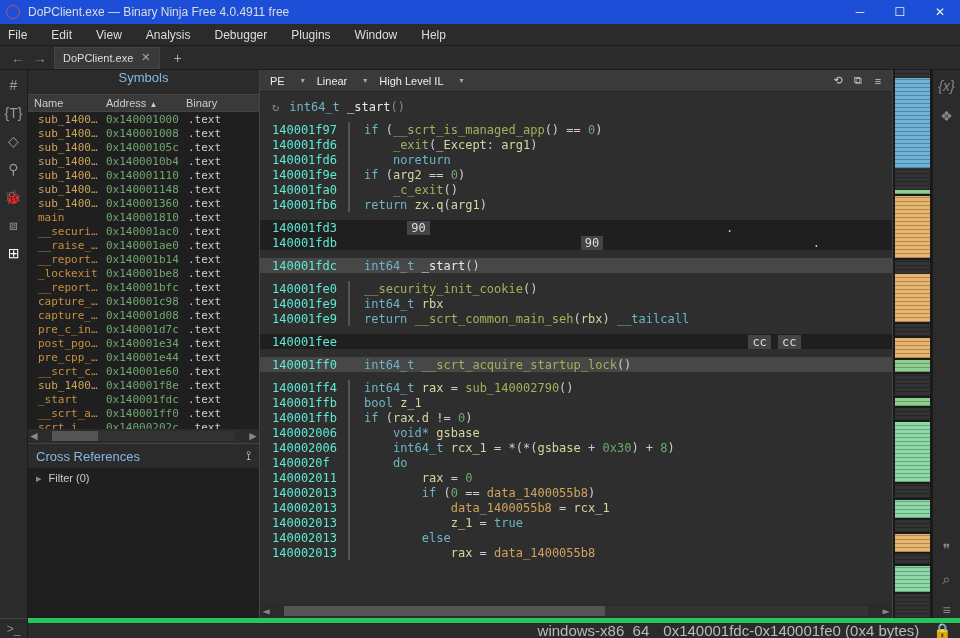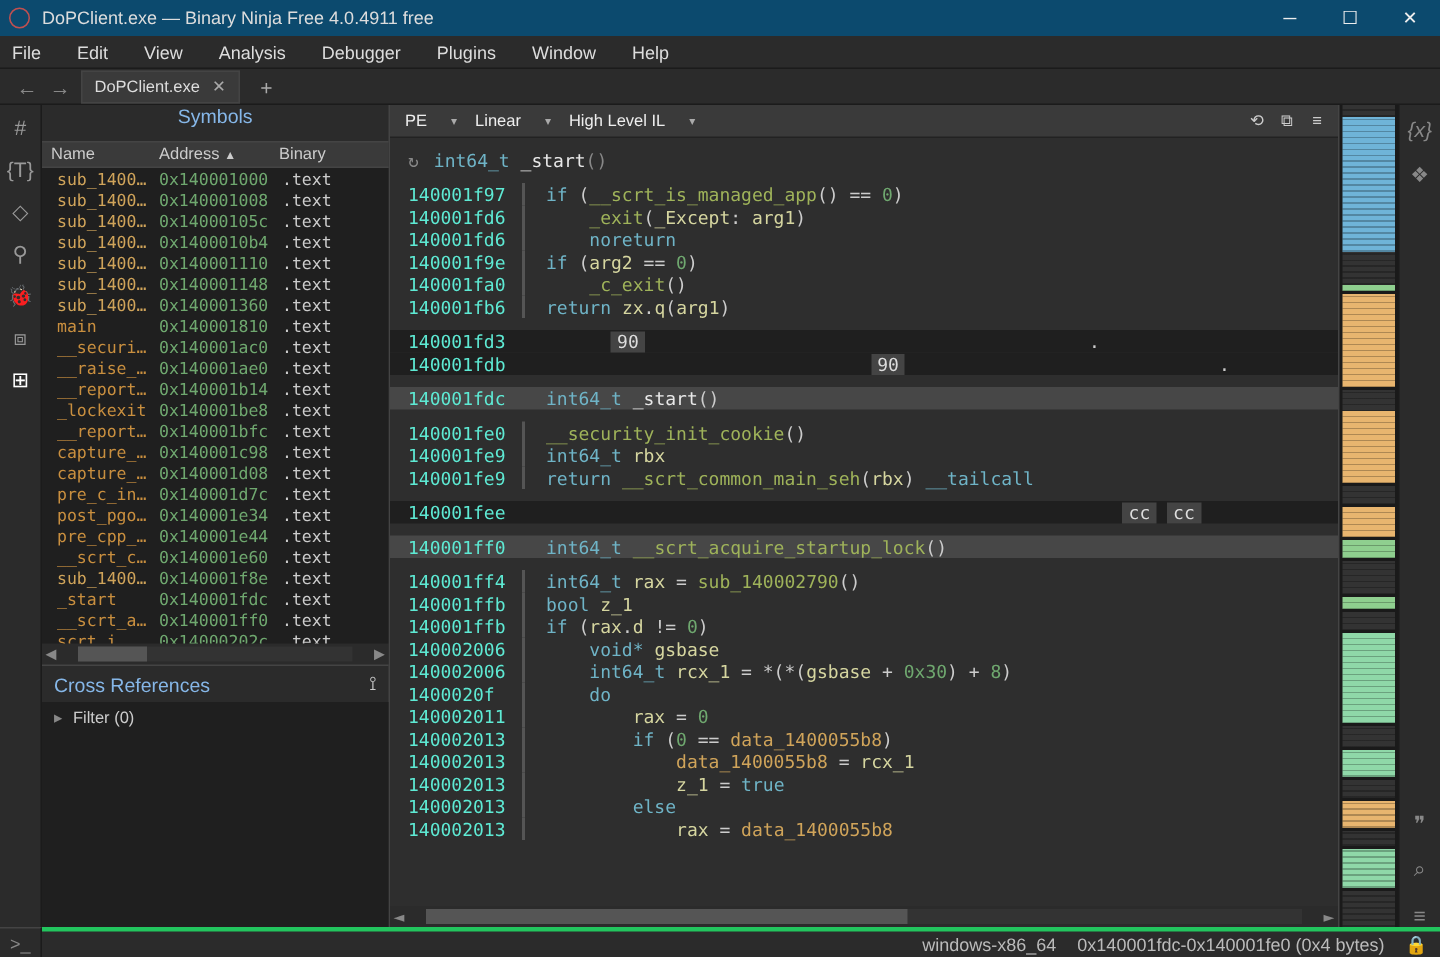--- a/index.html
+++ b/index.html
@@ -5,21 +5,21 @@
 * { box-sizing: border-box; margin: 0; padding: 0; }
 body {
   width: 960px; height: 638px;
   background: #2b2b2b;
   font-family: "Segoe UI", Arial, sans-serif;
   font-size: 12px; color: #ccc;
   overflow: hidden;
   display: flex; flex-direction: column;
 }
 .titlebar {
-  height: 24px; background: #0c4a6e;
+  height: 24px; background: #1d4ed8;
   display: flex; align-items: center;
   padding-left: 6px;
 }
 .titlebar .logo {
   width: 14px; height: 14px; border-radius: 50%;
   border: 1.5px solid #c05050;
   margin-right: 8px;
 }
 .titlebar .title { color: #ddd; font-size: 12px; flex: 1; }
 .titlebar .wbtn {
@@ -163,23 +163,23 @@
 .minimap { width:40px; background:#1a1a1a; border-left:1px solid #444; position:relative; overflow:hidden;}
 .mm-seg{position:absolute; left:2px; right:2px;}
 
 .rightrail {
   width: 28px; background:#2b2b2b; border-left:1px solid #1b1b1b;
   display:flex; flex-direction:column; align-items:center; gap:14px; padding-top:8px;
 }
 .rightrail .ico{color:#888; font-size:14px; width:18px;text-align:center;}
 
 .statusbar {
-  height: 20px; background:#2b2b2b; border-top:3px solid #22c55e;
+  height: 20px; background:#2b2b2b; border-top:5px solid #22c55e;
   display:flex; align-items:center; justify-content:flex-end;
-  padding:0 8px; gap:14px; font-size:12px; color:#bbb;
+  padding:0 8px; gap:14px; font-size:15px; color:#bbb;
 }
 .bl-console{width:28px;border-right:1px solid #1b1b1b;display:flex;align-items:center;justify-content:center;}
 </style>
 </head>
 <body>
 
 <div class="titlebar">
   <div class="logo"></div>
   <div class="title">DoPClient.exe — Binary Ninja Free 4.0.4911 free</div>
   <div class="wbtn">─</div>

